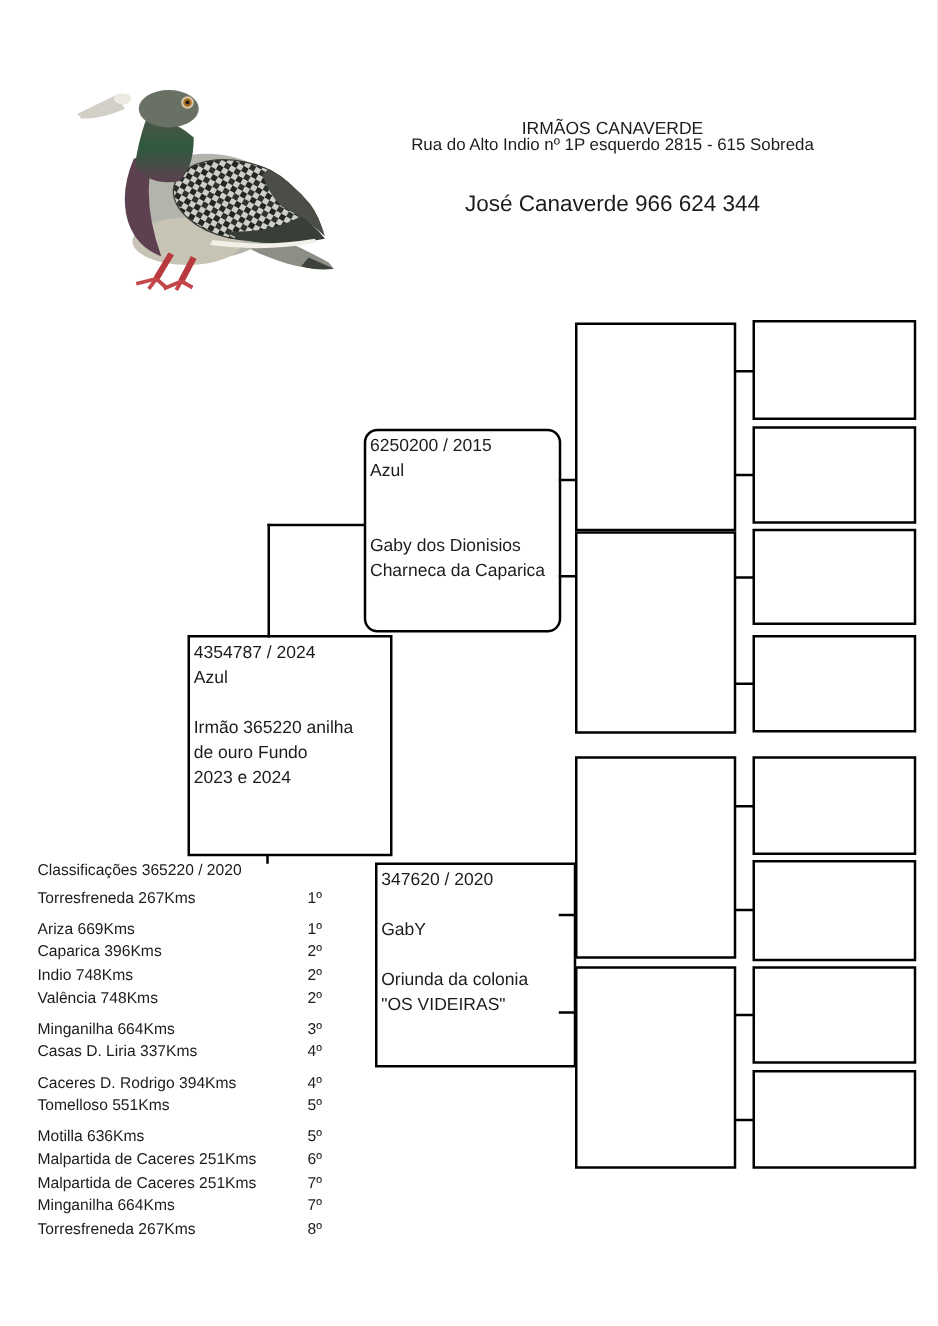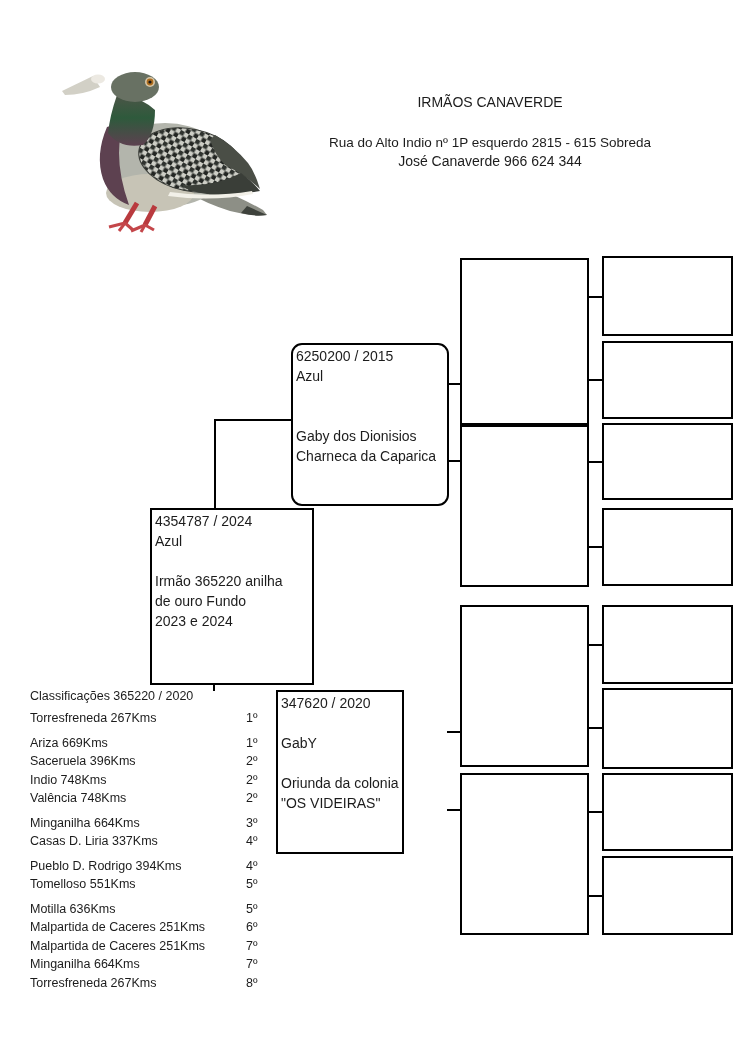--- a/index.html
+++ b/index.html
@@ -4,22 +4,22 @@
 <style>
   html,body{margin:0;padding:0;background:#e8e8e8;}
   .page{
     position:relative;width:750px;height:1061px;margin:0 auto;
     background:#ffffff;overflow:hidden;
     font-family:"Liberation Sans","DejaVu Sans",sans-serif;
     color:#1c1c1c;
   }
   .hdr{position:absolute;left:240px;width:500px;text-align:center;white-space:nowrap;}
   .hdr.l1{top:94px;font-size:14px;}
-  .hdr.l2{top:135px;font-size:13.5px;}
-  .hdr.l3{top:153px;font-size:14px;}
+  .hdr.l2{top:108px;font-size:13.5px;}
+  .hdr.l3{top:153px;font-size:18px;}
 
   .pigeon{position:absolute;left:55px;top:65px;width:215px;height:170px;}
 
   .pbox{position:absolute;border:2px solid #000;background:#fff;box-sizing:border-box;}
   .box-text{white-space:pre-line;font-size:14px;line-height:20px;padding:1px 3px;}
 
   .line{position:absolute;background:#000;}
 
   .cls{position:absolute;left:30px;top:689px;width:250px;}
   .cls-title{font-size:12.5px;font-weight:normal;margin:0 0 8px 0;}
@@ -95,21 +95,21 @@
 
   <div class="pbox" style="left:291px;top:343px;width:158px;height:163px;border-radius:11px;">
     <div class="box-text">6250200 / 2015
 Azul
 
 
 Gaby dos Dionisios
 Charneca da Caparica</div>
   </div>
 
-  <div class="pbox" style="left:276px;top:690px;width:128px;height:164px;">
+  <div class="pbox" style="left:300px;top:690px;width:161px;height:164px;">
     <div class="box-text">347620 / 2020
 
 GabY
 
 Oriunda da colonia
 "OS VIDEIRAS"</div>
   </div>
 
   <div class="pbox" style="left:460px;top:258px;width:129px;height:167px;"></div>
   <div class="pbox" style="left:460px;top:425px;width:129px;height:162px;"></div>
@@ -148,41 +148,41 @@
     <div id="cls-rows">
         <div class="cls-row">
           <span class="cls-race">Torresfreneda 267Kms</span>
           <span class="cls-pos">1º</span>
         </div>
         <div class="cls-row gap">
           <span class="cls-race">Ariza 669Kms</span>
           <span class="cls-pos">1º</span>
         </div>
         <div class="cls-row">
-          <span class="cls-race">Saceruela 396Kms</span>
+          <span class="cls-race">Caparica 396Kms</span>
           <span class="cls-pos">2º</span>
         </div>
         <div class="cls-row">
           <span class="cls-race">Indio 748Kms</span>
           <span class="cls-pos">2º</span>
         </div>
         <div class="cls-row">
           <span class="cls-race">Valência 748Kms</span>
           <span class="cls-pos">2º</span>
         </div>
         <div class="cls-row gap">
           <span class="cls-race">Minganilha 664Kms</span>
           <span class="cls-pos">3º</span>
         </div>
         <div class="cls-row">
           <span class="cls-race">Casas D. Liria 337Kms</span>
           <span class="cls-pos">4º</span>
         </div>
         <div class="cls-row gap">
-          <span class="cls-race">Pueblo D. Rodrigo 394Kms</span>
+          <span class="cls-race">Caceres D. Rodrigo 394Kms</span>
           <span class="cls-pos">4º</span>
         </div>
         <div class="cls-row">
           <span class="cls-race">Tomelloso 551Kms</span>
           <span class="cls-pos">5º</span>
         </div>
         <div class="cls-row gap">
           <span class="cls-race">Motilla 636Kms</span>
           <span class="cls-pos">5º</span>
         </div>

